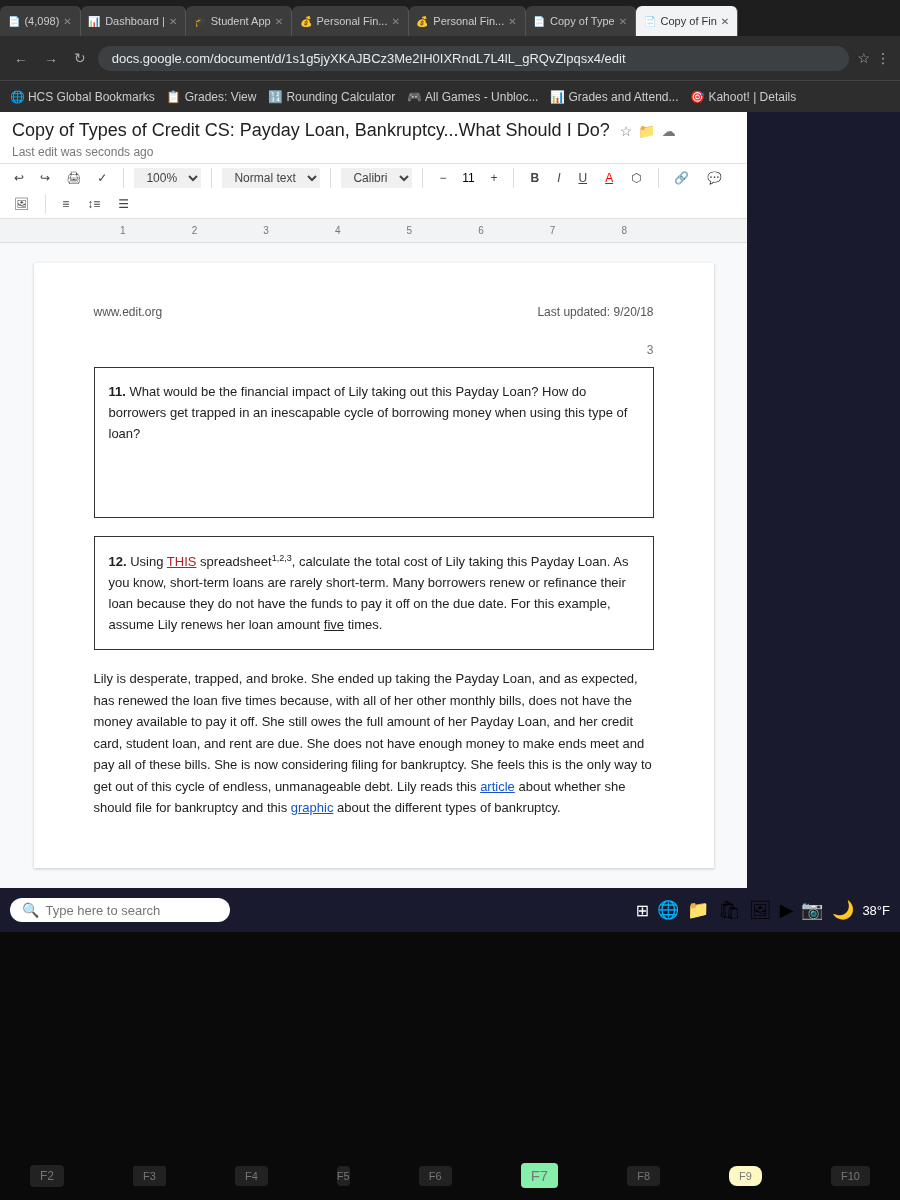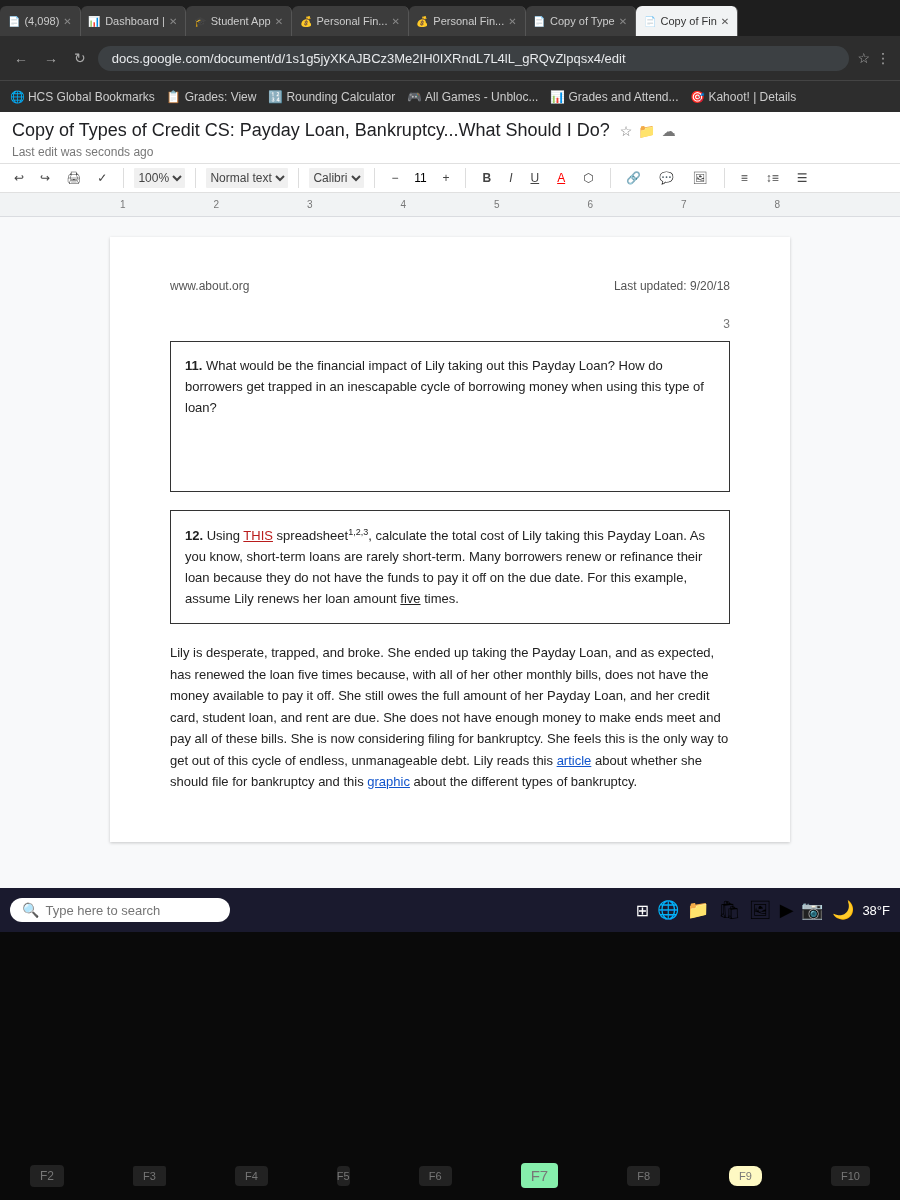--- a/index.html
+++ b/index.html
@@ -20,36 +20,36 @@
     .address-bar { display: flex; align-items: center; background: #2d2d2d; padding: 6px 10px; gap: 8px; height: 44px; }
     .nav-btn { color: #aaa; font-size: 14px; cursor: pointer; padding: 2px 4px; }
     .address-input { flex: 1; background: #3c4043; border: none; border-radius: 20px; padding: 5px 14px; color: #e8eaed; font-size: 13px; outline: none; }
     .address-icons { display: flex; gap: 6px; color: #aaa; font-size: 14px; }
 
     
     .bookmarks-bar { display: flex; align-items: center; background: #2d2d2d; padding: 4px 10px; gap: 12px; height: 32px; border-top: 1px solid #444; font-size: 12px; color: #ccc; overflow: hidden; }
     .bookmark-item { display: flex; align-items: center; gap: 3px; cursor: pointer; white-space: nowrap; }
 
     
-    .docs-area { background: #f8f9fa; width: 900px; height: calc(900px - 112px); overflow: hidden; }
+    .docs-area { background: #f8f9fa; width: 747px; height: calc(900px - 112px); overflow: hidden; }
 
     
     .docs-header { background: #fff; padding: 8px 12px 4px; border-bottom: 1px solid #e0e0e0; }
     .docs-title-row { display: flex; align-items: center; gap: 10px; margin-bottom: 4px; }
     .docs-title { font-size: 18px; color: #202124; font-weight: 400; }
     .docs-title-icons { display: flex; gap: 6px; color: #777; font-size: 14px; }
     .docs-menu { display: flex; gap: 16px; font-size: 13px; color: #444; padding: 2px 0; }
     .docs-menu span { cursor: pointer; padding: 2px 4px; }
     .last-edit { font-size: 12px; color: #777; }
 
     
     .docs-toolbar { background: #fff; display: flex; align-items: center; padding: 4px 8px; gap: 6px; border-bottom: 1px solid #e0e0e0; font-size: 13px; flex-wrap: wrap; }
     .toolbar-group { display: flex; align-items: center; gap: 4px; }
     .toolbar-btn { padding: 2px 6px; cursor: pointer; border-radius: 3px; color: #444; font-size: 12px; border: none; background: none; }
-    .toolbar-select { border: none; background: #f0f0f0; border-radius: 1px; padding: 2px 0; font-size: 12px; color: #444; }
+    .toolbar-select { border: none; background: #f0f0f0; border-radius: 1px; padding: 2px 8px; font-size: 12px; color: #444; }
     .toolbar-divider { width: 1px; height: 20px; background: #ddd; margin: 0 4px; }
     .toolbar-bold { font-weight: bold; }
     .toolbar-italic { font-style: italic; }
     .toolbar-underline { text-decoration: underline; }
 
     
     .ruler { background: #f1f3f4; height: 24px; border-bottom: 1px solid #dadce0; display: flex; align-items: center; padding: 0 120px; font-size: 10px; color: #777; position: relative; overflow: hidden; }
     .ruler-inner { width: 100%; display: flex; justify-content: space-between; }
 
     
@@ -216,21 +216,21 @@
       <span>6</span>
       <span>7</span>
       <span>8</span>
     </div>
   </div>
 
   <div class="doc-content-area">
     <div class="doc-page">
 
       <div class="doc-header-info">
-        <span>www.about.org</span>
+        <span>www.edit.org</span>
         <span>Last updated: 9/20/18</span>
       </div>
 
       <div class="page-number">3</div>
 
       <div class="question-box">
         <p class="question-text">
           <strong>11.</strong>
           <span> What would be the financial impact of Lily taking out this Payday Loan?  How do borrowers get trapped in an inescapable cycle of borrowing money when using this type of loan?</span>
         </p>

